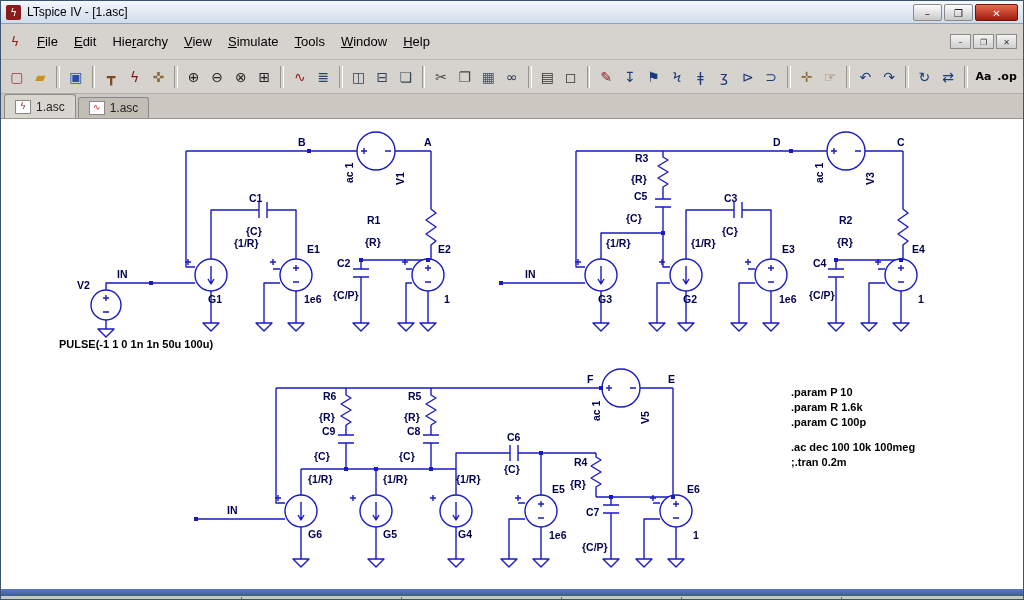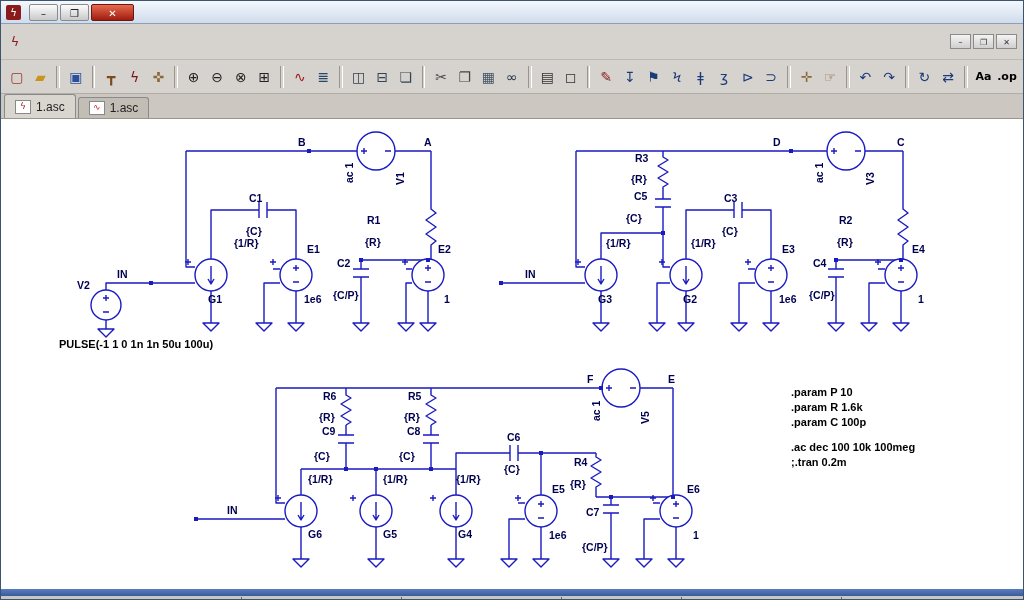--- a/index.html
+++ b/index.html
@@ -57,25 +57,36 @@
   .status-gray{height:9px;background:#c9c7c2;position:relative;}
   .status-tick{position:absolute;top:1px;width:1px;height:7px;background:#666;}
 </style>
 </head>
 <body>
 
 <div class="app">
 
   <div class="titlebar">
     <span class="app-icon">ϟ</span>
+    <span class="title-text">LTspice IV - [1.asc]</span>
     <span id="win-controls"><button class="win-btn">–</button><button class="win-btn">❐</button><button class="win-btn win-close">✕</button></span>
   </div>
 
   <div class="menubar">
     <span class="mdi-icon">ϟ</span>
+    <span id="menu-items" style="display:flex">
+        <span class="menu-item"><u>F</u>ile</span>
+        <span class="menu-item"><u>E</u>dit</span>
+        <span class="menu-item">Hie<u>r</u>archy</span>
+        <span class="menu-item"><u>V</u>iew</span>
+        <span class="menu-item"><u>S</u>imulate</span>
+        <span class="menu-item"><u>T</u>ools</span>
+        <span class="menu-item"><u>W</u>indow</span>
+        <span class="menu-item"><u>H</u>elp</span>
+      </span>
     <span class="mdi-controls" id="mdi-controls">
         <button class="mdi-btn">–</button>
         <button class="mdi-btn">❐</button>
         <button class="mdi-btn">✕</button>
       </span>
   </div>
 
   <div class="toolbar" id="toolbar">
       <button class="tb-btn">
         <span style="color: rgb(160, 50, 50);">▢</span>

